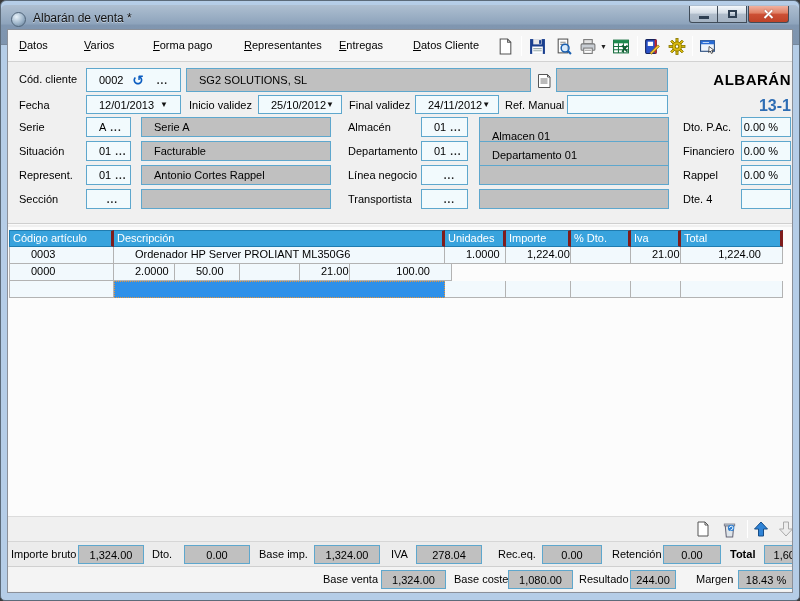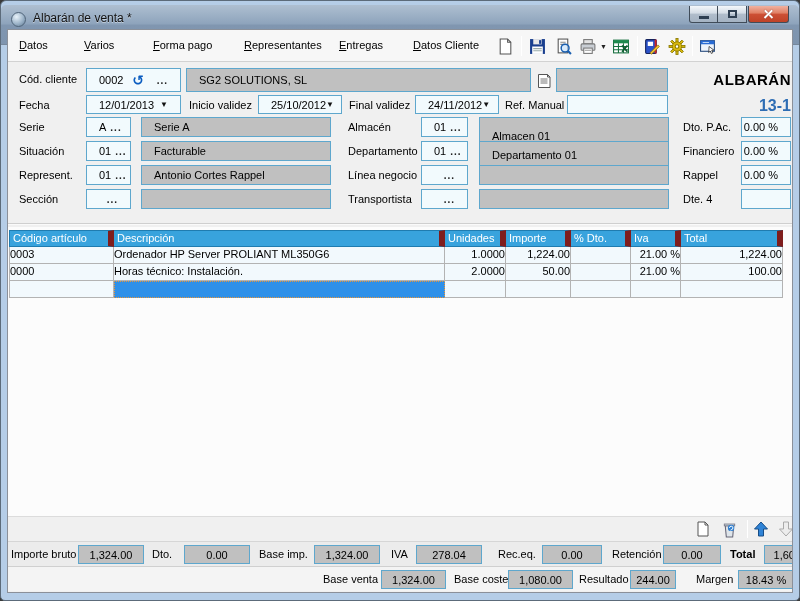--- a/index.html
+++ b/index.html
@@ -44,25 +44,25 @@
   .dots{margin-left:auto;font-weight:bold;color:#222;letter-spacing:1px;font-size:10px;padding-left:4px;}
   .darr{margin-left:auto;font-size:8px;color:#111;}
   .refresh{margin-left:auto;color:#0a5cc0;font-weight:bold;font-size:14px;line-height:12px;}
   .doctype{position:absolute;font-size:15px;font-weight:600;color:#000;text-align:right;letter-spacing:.5px;}
   .docnum{position:absolute;font-size:16px;font-weight:bold;color:#2e6db4;text-align:right;}
   .divider{position:absolute;left:0;width:786px;border-top:1px solid #cfcfcf;border-bottom:1px solid #fafafa;}
   
   .grid-region{position:absolute;left:0;top:197px;width:786px;height:289px;background:#fcfcfc;}
   .tbl{position:absolute;left:1px;top:3px;width:774px;font-size:11px;}
   .trow{display:flex;height:17px;}
-  .th{background:#38a3dd;color:#fff;border-right:6px solid #7f1d1d;border-top:1px solid #1f7cb0;
+  .th{background:#38a3dd;color:#fff;border-right:3px solid #7f1d1d;border-top:1px solid #1f7cb0;
     border-bottom:1px solid #1f7cb0;padding:1px 3px 0;overflow:hidden;white-space:nowrap;}
   .th:first-child{border-left:1px solid #1f7cb0;}
   .td{background:#f2f9fd;border-right:1px solid #b3b3b3;border-bottom:1px solid #b3b3b3;
-    padding:1px 0 0;overflow:hidden;white-space:nowrap;}
+    padding:1px 21px 0;overflow:hidden;white-space:nowrap;}
   .td:first-child{border-left:1px solid #b3b3b3;}
   .num{text-align:right;}
   .c1{width:105px;} .c2{width:331px;} .c3{width:61px;} .c4{width:65px;} .c5{width:60px;} .c6{width:50px;} .c7{width:102px;}
   .sel{background:#2e90e9;border:1px dotted #e8953a;}
   
   .rowtools{position:absolute;left:0;top:486px;width:786px;height:25px;background:#f0f0f0;border-top:1px solid #dcdcdc;}
   .rticon{position:absolute;top:3px;width:18px;height:18px;display:flex;align-items:center;justify-content:center;}
   .status1{position:absolute;left:0;top:511px;width:786px;height:25px;background:#ececec;border-top:1px solid #d6d6d6;}
   .status2{position:absolute;left:0;top:536px;width:786px;height:25px;background:#f4f4f4;border-top:1px solid #d0d0d0;}
   .slbl{position:absolute;top:6px;font-size:11px;color:#000;}
@@ -334,21 +334,20 @@
           <div class="td c1">0003</div>
           <div class="td c2">Ordenador HP Server PROLIANT ML350G6</div>
           <div class="td c3 num">1.0000</div>
           <div class="td c4 num">1,224.00</div>
           <div class="td c5 num"></div>
           <div class="td c6 num">21.00 %</div>
           <div class="td c7 num">1,224.00</div>
         </div>
         <div class="trow">
           <div class="td c1">0000</div>
-          <div class="td c2">Horas técnico: Instalación.</div>
           <div class="td c3 num">2.0000</div>
           <div class="td c4 num">50.00</div>
           <div class="td c5 num"></div>
           <div class="td c6 num">21.00 %</div>
           <div class="td c7 num">100.00</div>
         </div>
         <div class="trow">
           <div class="td c1"></div>
           <div class="td c2 sel"></div>
           <div class="td c3"></div>

